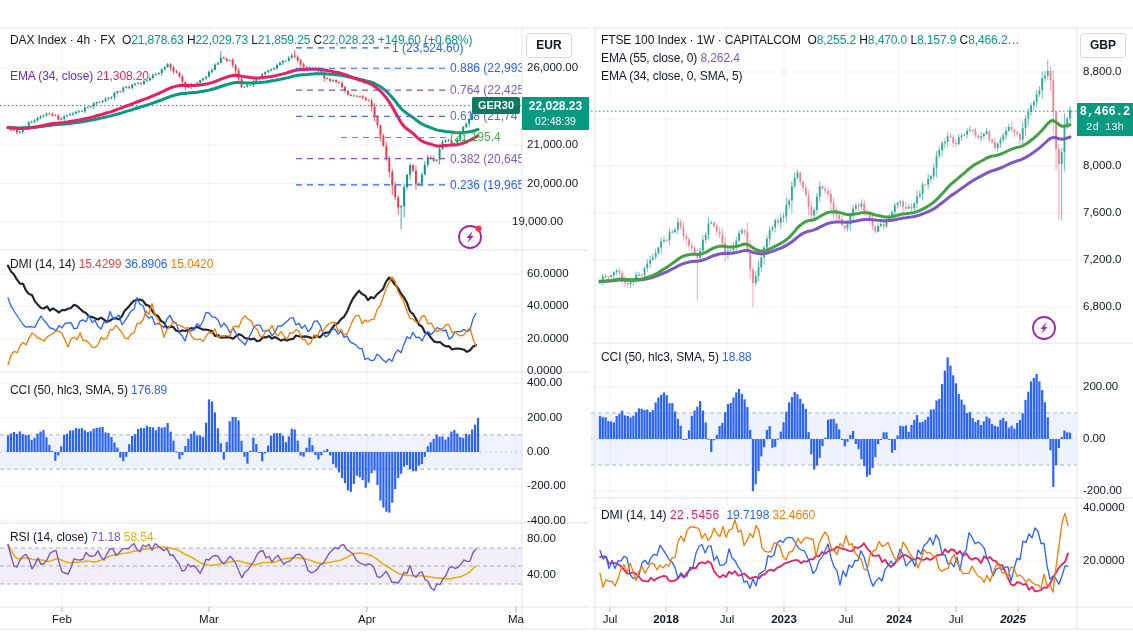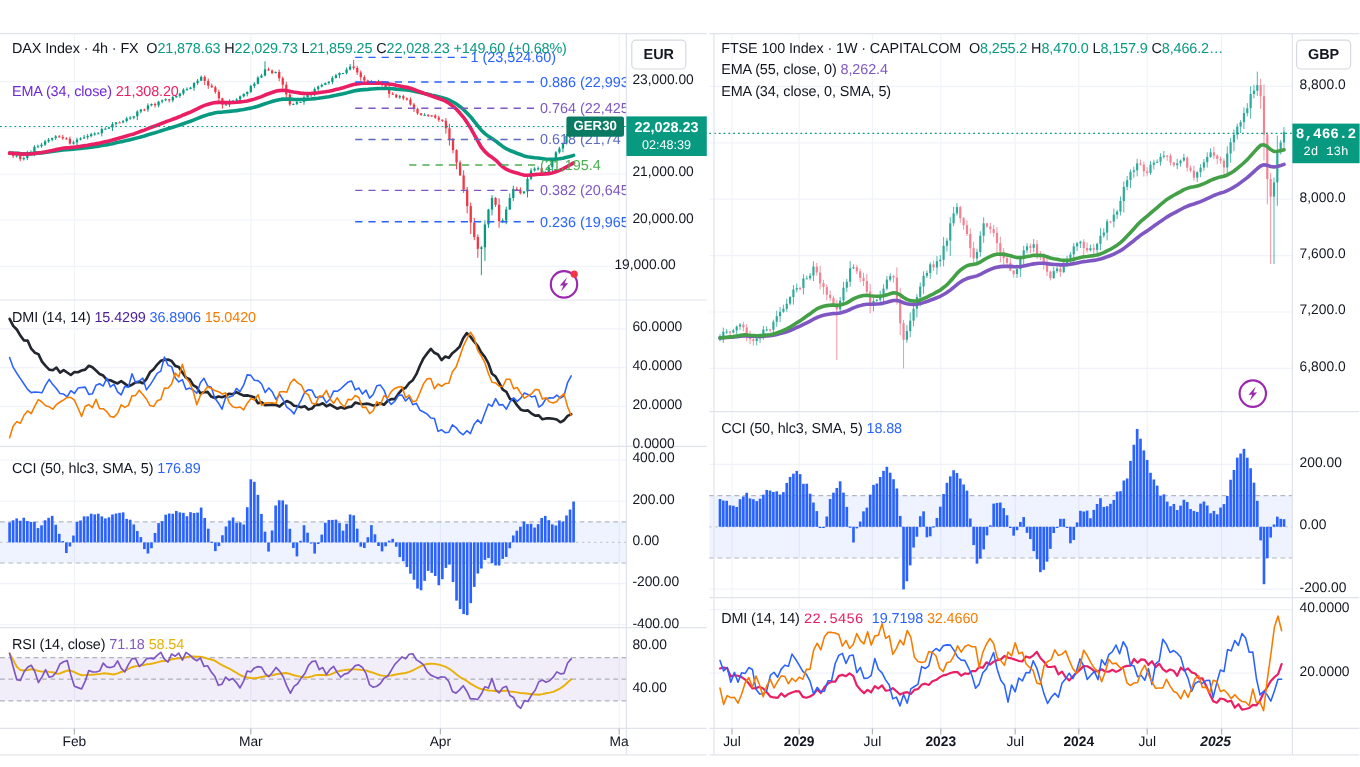--- a/index.html
+++ b/index.html
@@ -588,24 +588,24 @@
         <g>
           <circle cx="470" cy="237" r="11" fill="#fff" stroke="#9c27b0" stroke-width="1.8"></circle>
           <polygon points="472.5,231 466.5,238 469.5,238 467.5,243 473.5,236 470.5,236" fill="#9c27b0"></polygon>
           <circle cx="478.5" cy="228.5" r="3" fill="#f23645"></circle>
         </g>
       </svg>
       <div style="left: 522px; top: 28px; width: 67px; height: 579px; position: absolute;"></div>
       <div style="left: 0px; top: 607px; width: 522px; height: 22px; position: absolute;"></div>
       <div class="ovl legend" style="left: 10px; top: 32px;"><span style="color: rgb(19, 23, 34);">DAX Index · 4h · FX  </span><span style="color: rgb(19, 23, 34);">O</span><span style="color: rgb(8, 153, 129);">21,878.63 </span><span style="color: rgb(19, 23, 34);">H</span><span style="color: rgb(8, 153, 129);">22,029.73 </span><span style="color: rgb(19, 23, 34);">L</span><span style="color: rgb(8, 153, 129);">21,859.25 </span><span style="color: rgb(19, 23, 34);">C</span><span style="color: rgb(8, 153, 129);">22,028.23 </span><span style="color: rgb(8, 153, 129);">+149.60 (+0.68%)</span></div>
       <div class="ovl legend" style="left: 10px; top: 68px;"><span style="color: #6d28d9;">EMA (34, close) </span><span style="color: rgb(233, 30, 99);">21,308.20</span></div>
-      <div class="ovl legend" style="left: 10px; top: 256px;"><span style="color: rgb(19, 23, 34);">DMI (14, 14) </span><span style="color: #4c1d95;">15.4299 </span><span style="color: rgb(41, 98, 255);">36.8906 </span><span style="color: rgb(245, 124, 0);">15.0420</span></div>
+      <div class="ovl legend" style="left: 10px; top: 256px;"><span style="color: rgb(19, 23, 34);">DMI (14, 14) </span><span style="color: #ef4444;">15.4299 </span><span style="color: rgb(41, 98, 255);">36.8906 </span><span style="color: rgb(245, 124, 0);">15.0420</span></div>
       <div class="ovl legend" style="left: 10px; top: 382px;"><span style="color: rgb(19, 23, 34);">CCI (50, hlc3, SMA, 5) </span><span style="color: rgb(41, 98, 255);">176.89</span></div>
       <div class="ovl legend" style="left: 10px; top: 529px;"><span style="color: rgb(19, 23, 34);">RSI (14, close) </span><span style="color: rgb(126, 87, 194);">71.18 </span><span style="color: rgb(234, 176, 8);">58.54</span></div>
-      <div class="ovl axlbl" style="left: 527px; top: 61px;">23,000.00</div>
+      <div class="ovl axlbl" style="left: 527px; top: 61px;">26,000.00</div>
       <div class="ovl axlbl" style="left: 527px; top: 138px;">21,000.00</div>
       <div class="ovl axlbl" style="left: 527px; top: 176.5px;">20,000.00</div>
       <div class="ovl axlbl" style="left: 512px; top: 215px;">19,000.00</div>
       <div class="ovl axlbl" style="left: 527px; top: 266.98px;">60.0000</div>
       <div class="ovl axlbl" style="left: 527px; top: 299.32px;">40.0000</div>
       <div class="ovl axlbl" style="left: 527px; top: 331.66px;">20.0000</div>
       <div class="ovl axlbl" style="left: 527px; top: 364px;">0.0000</div>
       <div class="ovl axlbl" style="left: 527px; top: 376.4px;">400.00</div>
       <div class="ovl axlbl" style="left: 527px; top: 410.7px;">200.00</div>
       <div class="ovl axlbl" style="left: 527px; top: 445px;">0.00</div>
@@ -1213,21 +1213,21 @@
       <div class="ovl axlbl" style="left: 492px; top: 159px;">8,000.0</div>
       <div class="ovl axlbl" style="left: 492px; top: 206px;">7,600.0</div>
       <div class="ovl axlbl" style="left: 492px; top: 253px;">7,200.0</div>
       <div class="ovl axlbl" style="left: 492px; top: 300px;">6,800.0</div>
       <div class="ovl axlbl" style="left: 492px; top: 380px;">200.00</div>
       <div class="ovl axlbl" style="left: 492px; top: 432px;">0.00</div>
       <div class="ovl axlbl" style="left: 492px; top: 484px;">-200.00</div>
       <div class="ovl axlbl" style="left: 492px; top: 501px;">40.0000</div>
       <div class="ovl axlbl" style="left: 492px; top: 554px;">20.0000</div>
       <div class="ovl tlbl" style="left: 19px; top: 612px;">Jul</div>
-      <div class="ovl tlbl" style="left: 75px; top: 612px; font-weight: bold;">2029</div>
+      <div class="ovl tlbl" style="left: 75px; top: 612px; font-weight: bold;">2018</div>
       <div class="ovl tlbl" style="left: 136px; top: 612px;">Jul</div>
       <div class="ovl tlbl" style="left: 193px; top: 612px; font-weight: bold;">2023</div>
       <div class="ovl tlbl" style="left: 255px; top: 612px;">Jul</div>
       <div class="ovl tlbl" style="left: 308px; top: 612px; font-weight: bold;">2024</div>
       <div class="ovl tlbl" style="left: 365px; top: 612px;">Jul</div>
       <div class="ovl tlbl" style="left: 422px; top: 612px; font-weight: bold; font-style: italic;">2025</div>
       <div class="ccy" style="left: 489px; top: 33px; width: 46px; height: 25px; line-height: 23px;">GBP</div>
       <div class="pbadge" style="left: 486px; top: 102.721px; width: 56px; height: 33px; background: rgb(8, 153, 129); font-family: Liberation Mono, monospace;">
         <div style="font-weight: bold; margin-top: 2px;">8,466.2</div>
         <div class="l2">2d 13h</div>

